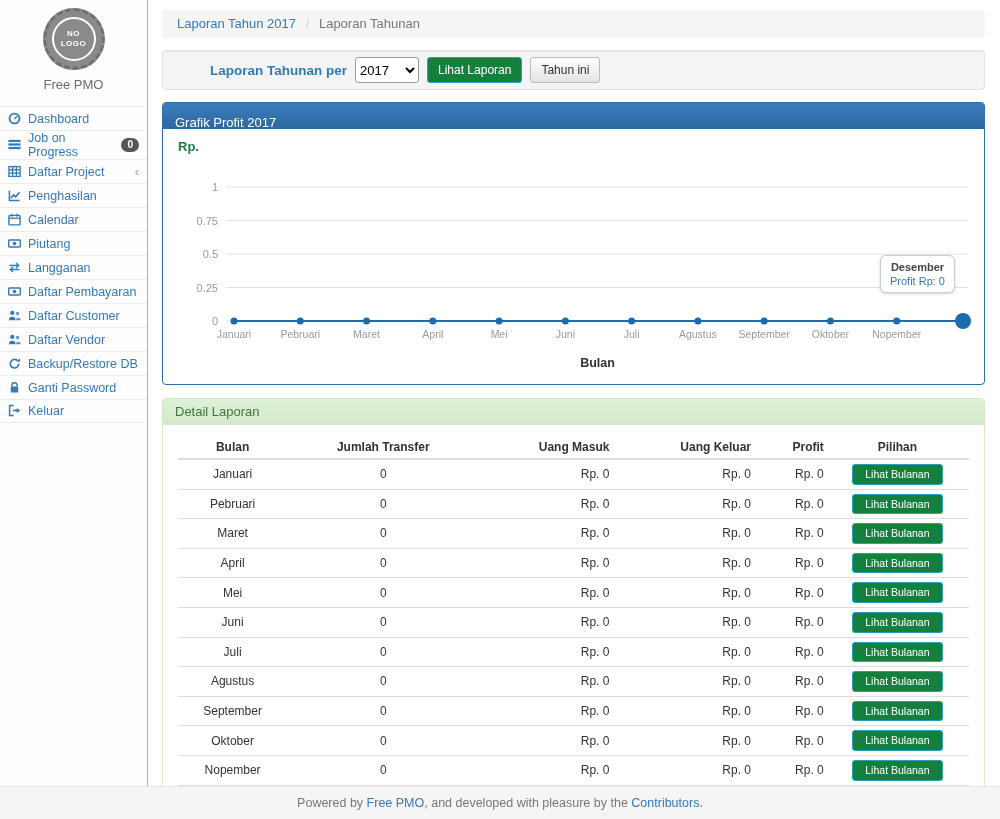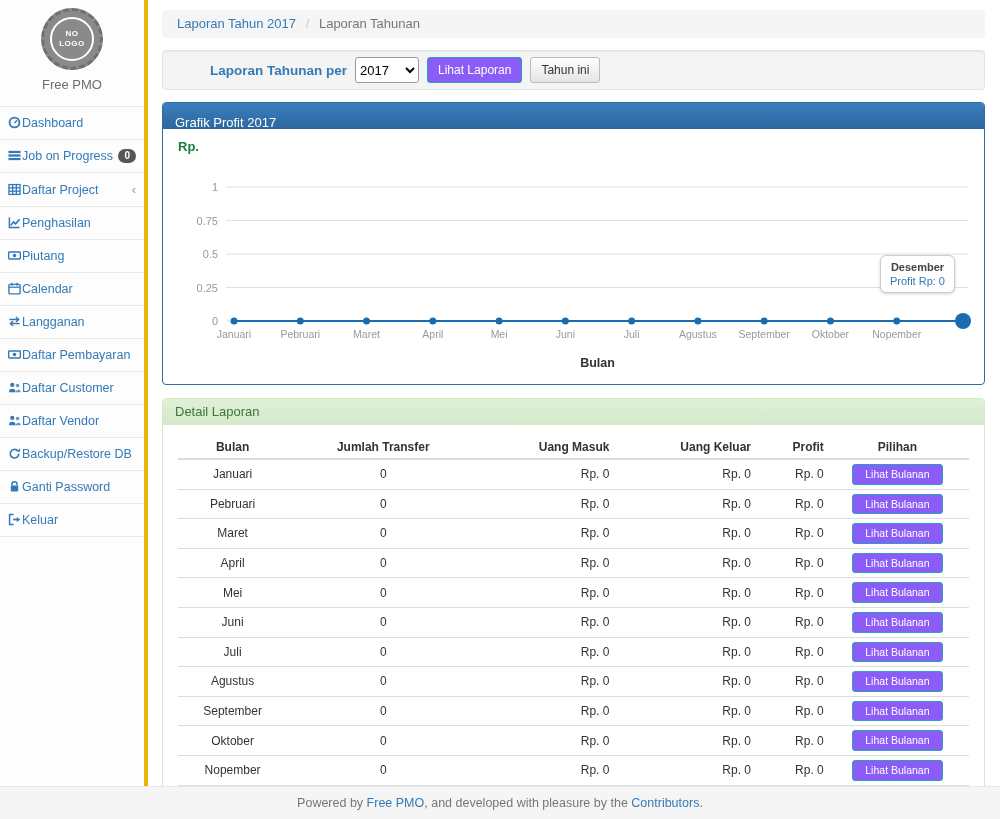--- a/index.html
+++ b/index.html
@@ -2,45 +2,45 @@
 <html><head>
 <meta charset="utf-8">
 <style>
   * { margin:0; padding:0; box-sizing:border-box; }
   html,body { width:1000px; height:819px; }
   body { font-family:"Liberation Sans", sans-serif; font-size:13px; color:#333; background:#fff; overflow:hidden; }
   .page { width:1000px; height:819px; display:flex; flex-direction:column; }
   .content-row { flex:1; display:flex; min-height:0; }
 
   
-  .sidebar { width:148px; background:#fdfdfd; border-right:4px solid #eab308; flex-shrink:0; }
+  .sidebar { width:148px; background:#fdfdfd; border-right:1px solid #eab308; flex-shrink:0; }
   .logo-wrap { padding:8px 0 6px; text-align:center; }
   .logo-outer { width:62px; height:62px; margin:0 auto; border-radius:50%; background:#8a8a8a; border:3px dashed #6f6f6f; display:flex; align-items:center; justify-content:center; }
   .logo-inner { width:44px; height:44px; border-radius:50%; border:2px solid #fff; display:flex; flex-direction:column; align-items:center; justify-content:center; color:#fff; font-size:8px; font-weight:bold; letter-spacing:.5px; line-height:1.25; }
   .brand { margin-top:7px; color:#6d6d6d; font-size:13px; }
   .menu { list-style:none; margin-top:8px; }
-  .menu li { display:flex; align-items:center; padding:9px 8px; border-top:1px solid #ebebeb; color:#337ab7; font-size:12.5px; cursor:pointer; min-height:24px; }
+  .menu li { display:flex; align-items:center; gap:6px; padding:0 8px; border-top:1px solid #ebebeb; color:#337ab7; font-size:12.5px; cursor:pointer; min-height:24px; }
   .menu li:last-child { border-bottom:1px solid #ebebeb; }
   .menu .ic { width:14px; height:14px; flex-shrink:0; display:inline-flex; }
   .menu .ic svg { width:13px; height:13px; }
   .badge { margin-left:auto; background:#565656; color:#fff; font-size:10px; font-weight:bold; padding:2px 6px; border-radius:10px; line-height:1; }
   .chev { margin-left:auto; color:#9a9a9a; font-size:13px; }
 
   
   .main { flex:1; padding:10px 15px 0 14px; background:#fff; min-width:0; }
   .breadcrumb { background:#f5f5f5; border-radius:4px; padding:0 15px; height:28px; line-height:28px; font-size:13px; margin-bottom:12px; }
   .breadcrumb a { color:#337ab7; text-decoration:none; }
   .breadcrumb .sep { color:#ccc; margin:0 6px; }
   .breadcrumb .current { color:#777; }
 
   .well { background:#f4f4f4; border:1px solid #e3e3e3; border-radius:4px; height:40px; display:flex; align-items:center; gap:8px; padding:0 15px; margin-bottom:12px; box-shadow:inset 0 1px 1px rgba(0,0,0,.05); }
   .well .flabel { color:#337ab7; font-weight:bold; font-size:13.5px;margin-left:32px; }
   .year-select { height:26px; width:64px; font-size:13px; border:1px solid #9c9c9c; border-radius:3px; background:#fff; font-family:"Liberation Sans",sans-serif; }
   .btn { display:inline-block; border-radius:3px; font-size:12px; padding:5px 10px; line-height:1.2; cursor:pointer; font-family:"Liberation Sans",sans-serif; }
-  .btn-info { background:#8b5cf6; border:1px solid #28a0c0; color:#fff; }
+  .btn-info { background:#15803d; border:1px solid #28a0c0; color:#fff; }
   .btn-default { background:linear-gradient(#ffffff,#e4e4e4); border:1px solid #bbb; color:#333; }
 
   
   .panel { border-radius:4px; margin-bottom:13px; background:#fff; }
   .panel-primary { border:1px solid #2e6da4; }
   .panel-primary > .panel-heading { background:linear-gradient(#3a7ebd,#2d679f); color:#fff; border-radius:3px 3px 0 0; padding:12px 12px; font-size:13px; height:26px; }
   .panel-body { padding:10px 15px 8px; }
   .chart-wrap { position:relative; }
   .ylab { font-weight:bold; font-size:13px; color:#15803d; height:18px; }
   .xlab { text-align:center; font-weight:bold; font-size:12.5px; color:#333; padding-left:48px; height:20px; }
@@ -125,36 +125,36 @@
               <svg viewBox="0 0 14 14">
                 <path d="M1.5 1.5 v11 h11" fill="none" stroke="#337ab7" stroke-width="1.6"></path>
                 <polyline points="3,10 6,6.5 8.2,8.5 12.5,3.5" fill="none" stroke="#337ab7" stroke-width="1.8"></polyline>
               </svg>
             </span>
           <span>Penghasilan</span>
         </li>
         <li>
           <span class="ic">
               <svg viewBox="0 0 14 14">
-                <rect x="0.7" y="3.2" width="12.6" height="7.6" rx="1" fill="none" stroke="#337ab7" stroke-width="1.5"></rect>
-                <circle cx="7" cy="7" r="1.9" fill="#337ab7"></circle>
-              </svg>
-            </span>
-          <span>Piutang</span>
-        </li>
-        <li>
-          <span class="ic">
-              <svg viewBox="0 0 14 14">
                 <rect x="1" y="2.6" width="12" height="10.2" rx="1" fill="none" stroke="#337ab7" stroke-width="1.5"></rect>
                 <line x1="4.2" y1="0.8" x2="4.2" y2="4" stroke="#337ab7" stroke-width="1.5"></line>
                 <line x1="9.8" y1="0.8" x2="9.8" y2="4" stroke="#337ab7" stroke-width="1.5"></line>
                 <line x1="1" y1="5.6" x2="13" y2="5.6" stroke="#337ab7" stroke-width="1.4"></line>
               </svg>
             </span>
           <span>Calendar</span>
+        </li>
+        <li>
+          <span class="ic">
+              <svg viewBox="0 0 14 14">
+                <rect x="0.7" y="3.2" width="12.6" height="7.6" rx="1" fill="none" stroke="#337ab7" stroke-width="1.5"></rect>
+                <circle cx="7" cy="7" r="1.9" fill="#337ab7"></circle>
+              </svg>
+            </span>
+          <span>Piutang</span>
         </li>
         <li>
           <span class="ic">
               <svg viewBox="0 0 14 14">
                 <g stroke="#337ab7" stroke-width="1.6" fill="none">
                   <path d="M1.5 4.8 h9.5"></path>
                   <path d="M8.6 2.2 L11.4 4.8 L8.6 7.4"></path>
                   <path d="M12.5 9.2 h-9.5"></path>
                   <path d="M5.4 6.6 L2.6 9.2 L5.4 11.8"></path>
                 </g>

